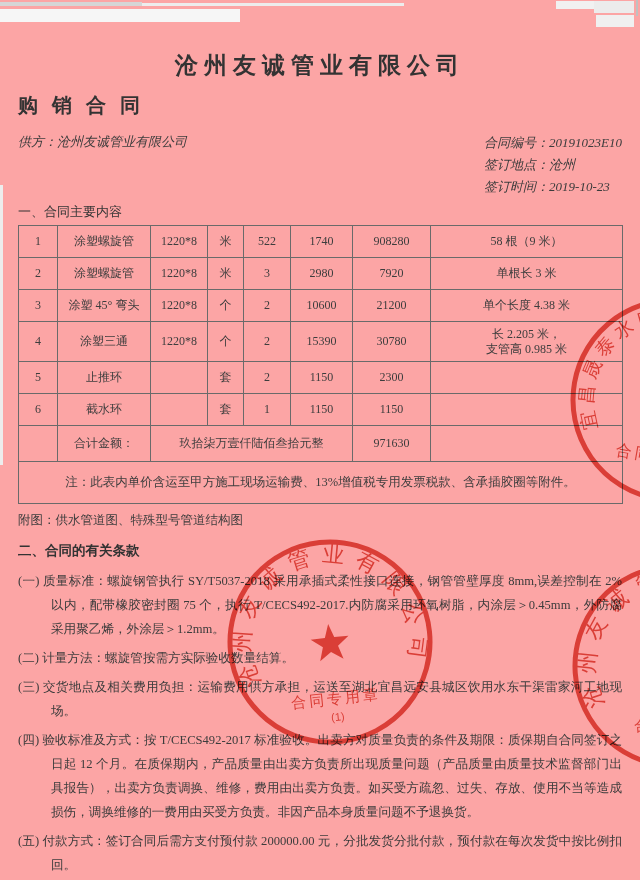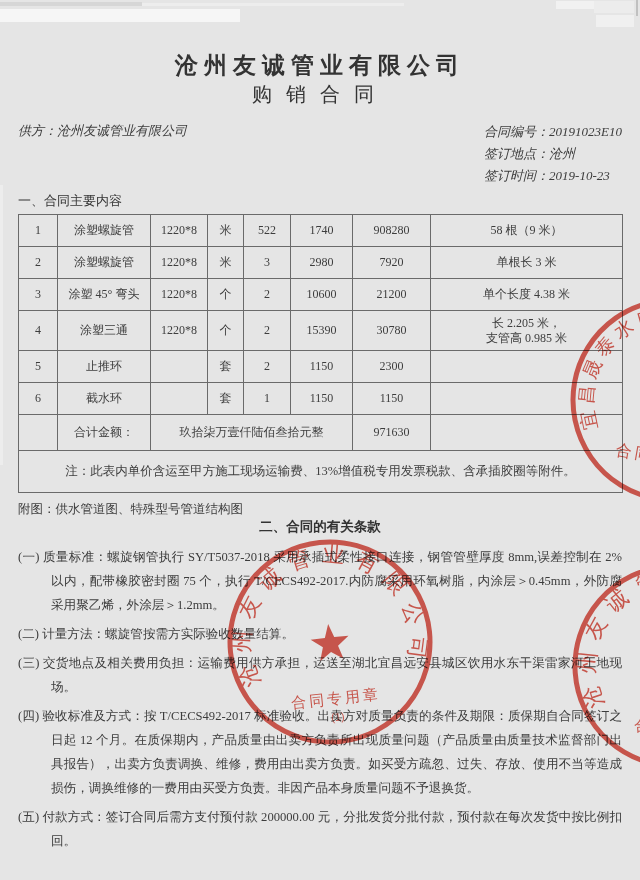--- a/index.html
+++ b/index.html
@@ -1,38 +1,38 @@
 <!DOCTYPE html>
 <html><head>
 <meta charset="utf-8">
 <style>
   html,body{margin:0;padding:0;background:#ffffff;}
-  .page{position:relative;width:640px;height:880px;background:#e5e5e5;overflow:hidden;
+  .page{position:relative;width:640px;height:880px;background:#fca5a5;overflow:hidden;
         font-family:"Liberation Serif","DejaVu Serif",serif;color:#3d3d3d;}
   .artifact{position:absolute;}
   .content{position:absolute;left:18px;top:0;width:604px;}
   .doc-title{margin-top:50px;text-align:center;font-size:23px;letter-spacing:6px;color:#333;font-weight:600;}
-  .doc-subtitle{text-align:center;font-size:20px;letter-spacing:14px;color:#333;font-weight:400;}
+  .doc-subtitle{margin-top:11px;text-align:left;font-size:20px;letter-spacing:14px;color:#333;font-weight:700;}
   .meta{margin-top:13px;display:flex;justify-content:space-between;font-size:13px;color:#3c3c3c;font-style:italic;}
   .meta-left div{line-height:20px;}
   .meta-left .gap{height:17px;}
   .meta-right div{line-height:22px;}
   .section-title{margin-top:5px;font-size:13px;color:#353535;}
   table.items{margin-top:4px;width:604px;border-collapse:collapse;table-layout:fixed;font-size:12px;color:#3d3d3d;}
   table.items td,table.items th{border:1px solid #6a6a6a;text-align:center;vertical-align:middle;
         padding:2px 3px;font-weight:normal;overflow:hidden;}
   tr.hdr{height:30px;}
   tr.row{height:32px;}
   tr.row-tall{height:40px;}
   tr.total{height:36px;padding-left:12px;}
   tr.noterow{height:42px;}
   td.pre{white-space:pre-line;line-height:15px;}
   td.note-cell{text-align:left;padding-left:6px;font-size:12.5px;}
   .attachment{margin-top:8px;font-size:12.5px;}
-  .section2{font-size:13.5px;font-weight:600;color:#333;text-align:center;}
+  .section2{margin-top:13px;font-size:13.5px;font-weight:600;color:#333;}
   .clauses{margin-top:9px;}
   .clauses p{font-size:12.6px;line-height:24px;margin:0 0 5px 0;text-align:justify;
         padding-left:33px;text-indent:-33px;color:#3c3c3c;}
   .stamp{position:absolute;mix-blend-mode:multiply;opacity:0.82;pointer-events:none;}
   .stamp text{font-family:"Liberation Sans","DejaVu Sans",sans-serif;fill:#d63c2e;}
   .stamp .ring{fill:none;stroke:#d63c2e;}
   .stamp .star{fill:#d63c2e;}
   #stamp-buyer{left:563px;top:290px;transform:rotate(10deg);}
   #stamp-seller-1{left:220px;top:532px;transform:rotate(-6deg);}
   #stamp-seller-2{left:565px;top:556px;transform:rotate(-4deg);}

